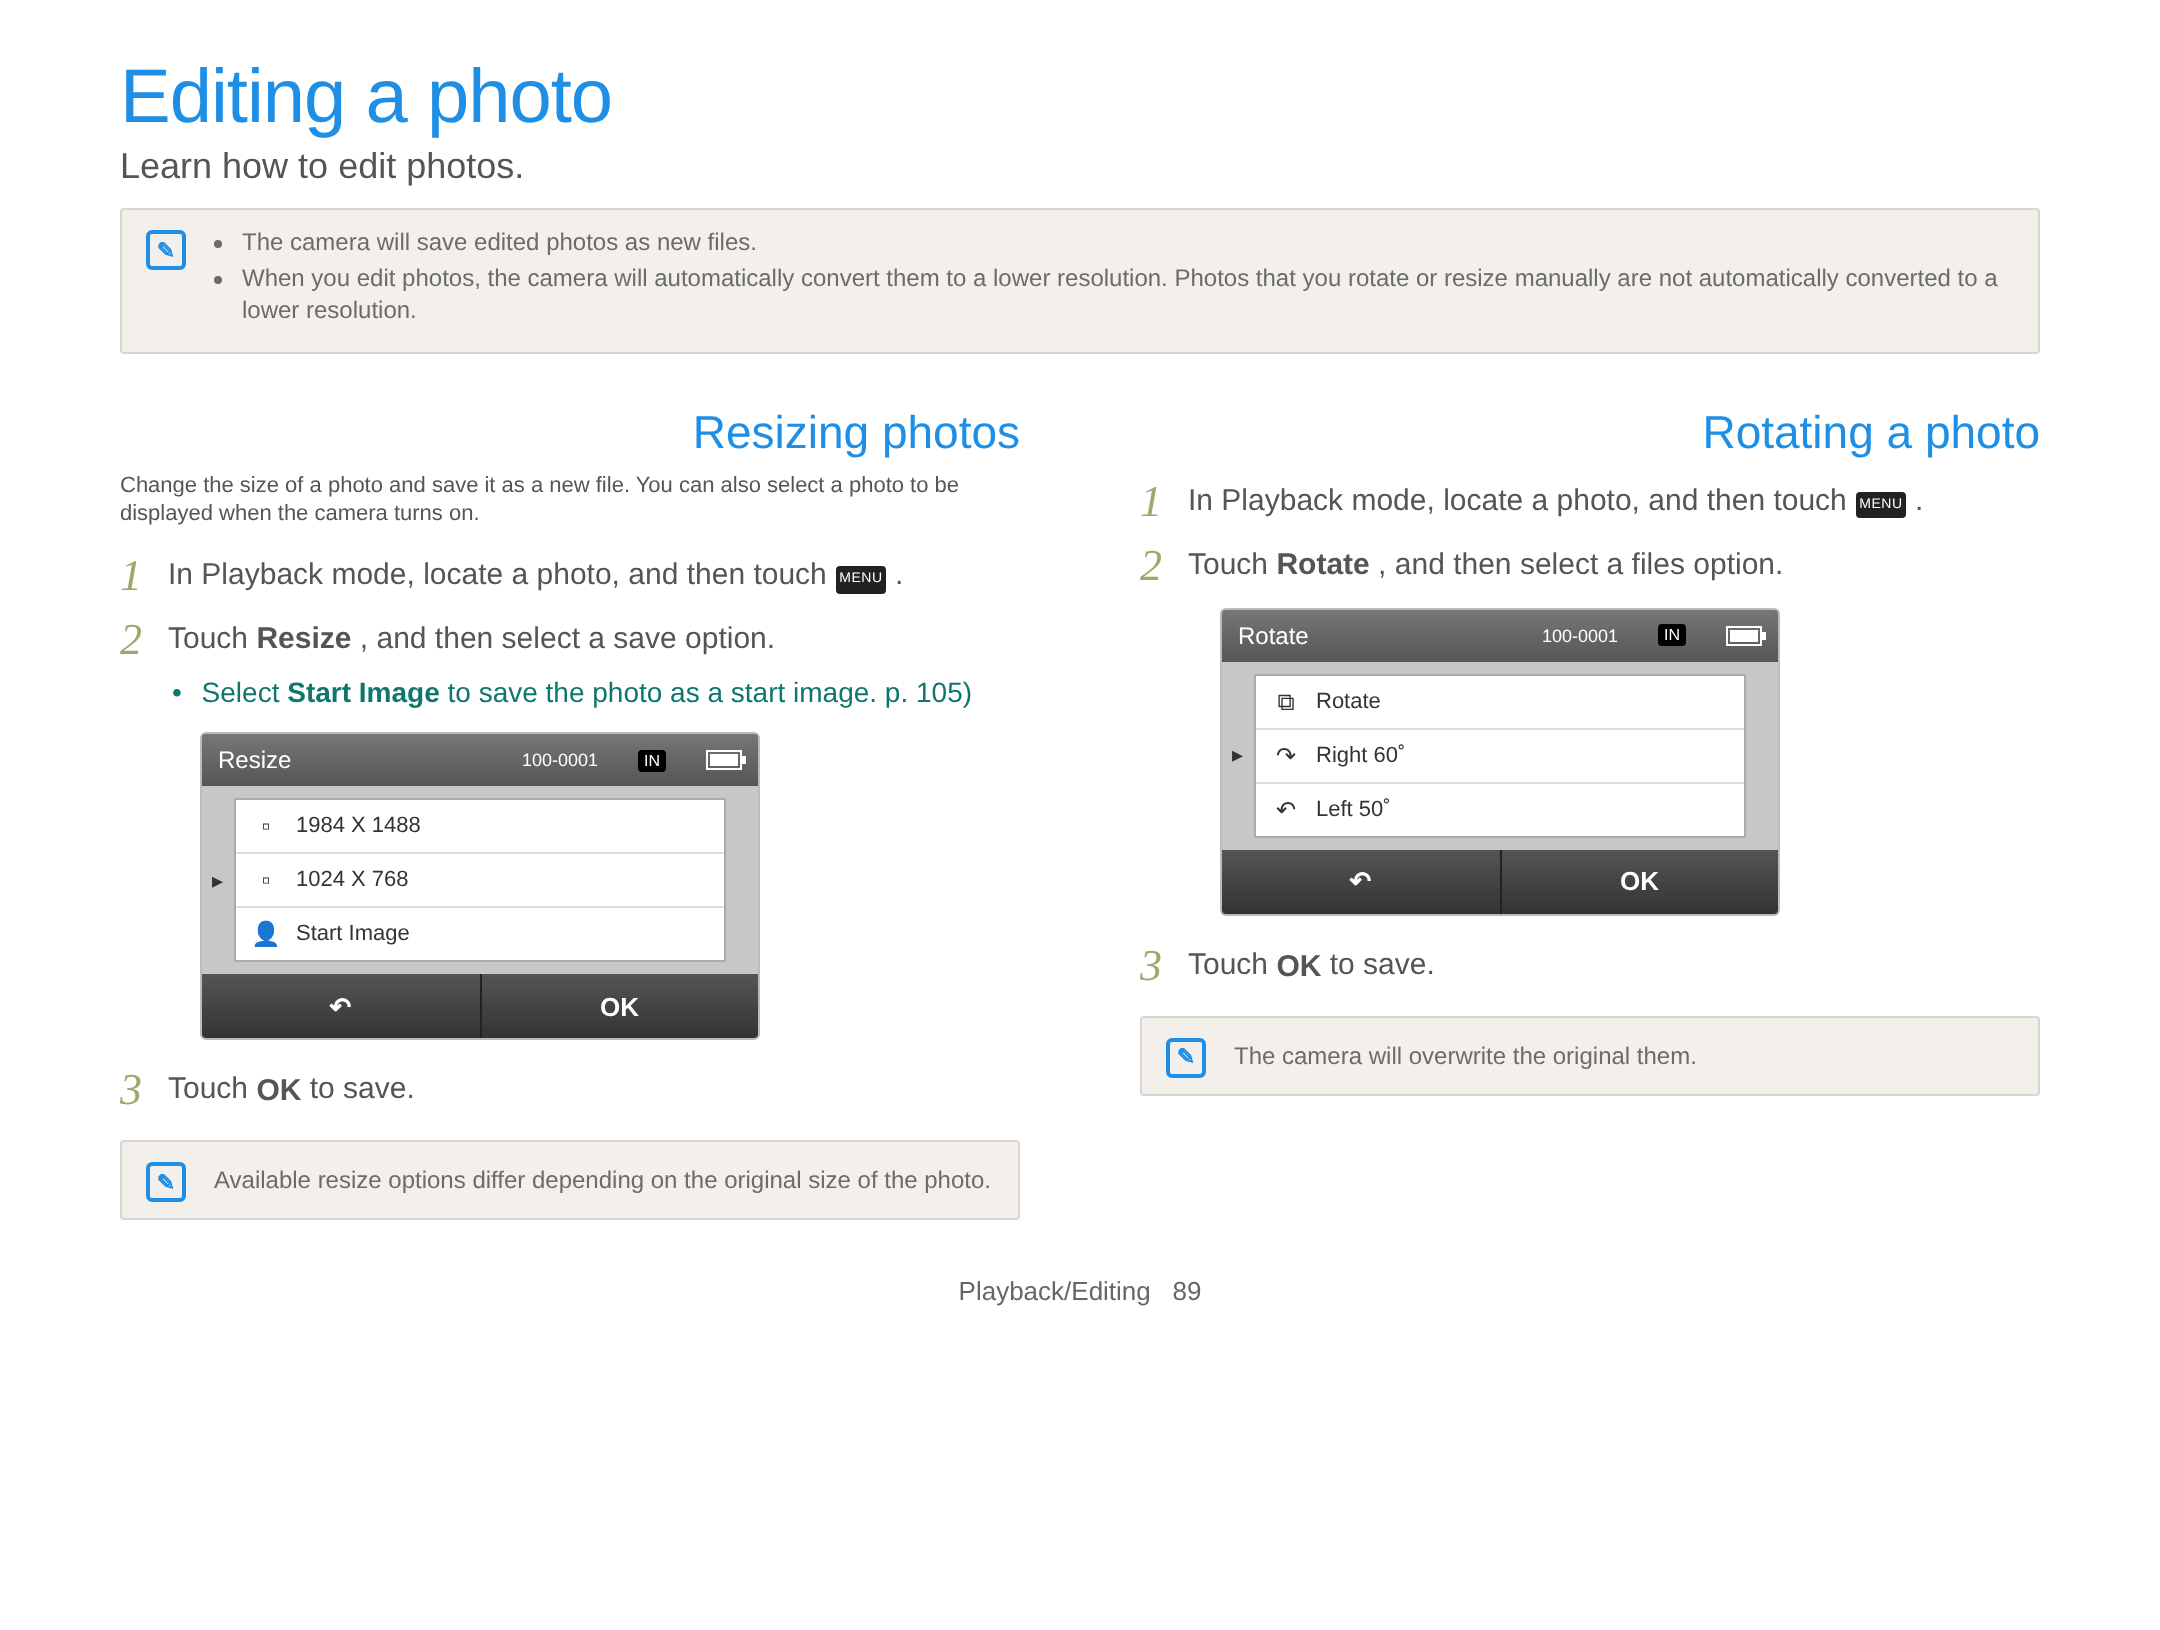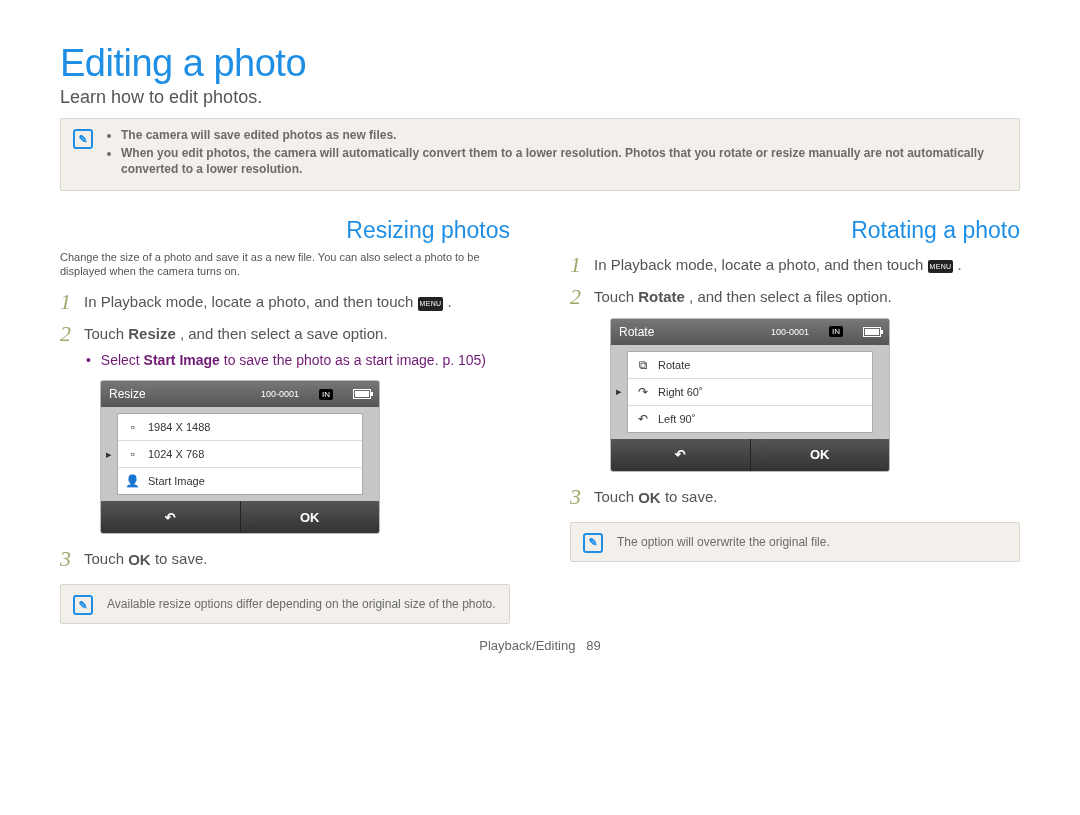--- a/index.html
+++ b/index.html
@@ -6,21 +6,21 @@
     margin: 0;
     padding: 0;
     background: #ffffff;
     font-family: Arial, Helvetica, sans-serif;
     color: #444;
     width: 1080px;
   }
   .page {
     width: 1080px;
     height: 671px;
-    padding: 42px 60px 24px 60px;
+    padding: 28px 60px 24px 60px;
     box-sizing: border-box;
     position: relative;
   }
   h1.title {
     color: #1f8fe6;
     font-weight: 400;
     font-size: 38px;
     margin: 0 0 2px 0;
     letter-spacing: -0.5px;
   }
@@ -55,21 +55,20 @@
     margin-top: 2px;
     flex-shrink: 0;
   }
   .note-box ul {
     margin: 0;
     padding-left: 14px;
   }
   .note-box li {
     margin: 0 0 2px 0;
     line-height: 1.35;
-    font-weight: bold;
   }
   .note-box-small {
     border: 1px solid #d9d4cd;
     background: #f3f0ec;
     border-radius: 2px;
     padding: 8px 12px;
     font-size: 12px;
     color: #6b6b6b;
     display: flex;
     align-items: center;
@@ -110,21 +109,21 @@
     font-family: Georgia, serif;
     width: 24px;
     flex-shrink: 0;
     line-height: 1;
   }
   .step-body {
     flex: 1;
   }
   .substep {
     font-size: 14px;
-    color: #701a75;
+    color: #0f766e;
     margin: 4px 0 4px 38px;
     line-height: 1.35;
   }
   .substep::before {
     content: "•";
     margin-left: -12px;
     margin-right: 6px;
   }
   .menu-chip {
     display: inline-block;
@@ -343,21 +342,21 @@
             <div class="cam-row">
               <span class="cam-row-icon">⧉</span>
               <span>Rotate</span>
             </div>
             <div class="cam-row sel">
               <span class="cam-row-icon">↷</span>
               <span>Right 60˚</span>
             </div>
             <div class="cam-row">
               <span class="cam-row-icon">↶</span>
-              <span>Left 90˚</span>
+              <span>Left 50˚</span>
             </div>
           </div>
           <div class="cam-bar">
             <div class="cam-btn">
                 <span>↶</span>
               </div>
             <div class="cam-btn">OK</div>
           </div>
         </div>
       </div>
@@ -366,21 +365,21 @@
         <span class="step-num">3</span>
         <span class="step-body">
           <span>Touch </span>
           <b class="ok-chip">OK</b>
           <span> to save.</span>
         </span>
       </div>
 
       <div class="note-box-small">
         <span class="note-icon">✎</span>
-        <span>The option will overwrite the original file.</span>
+        <span>The camera will overwrite the original them.</span>
       </div>
     </div>
 
   </div>
 
   <div class="footer">
     <span>Playback/Editing</span>
     &nbsp;
     <span>89</span>
   </div>

